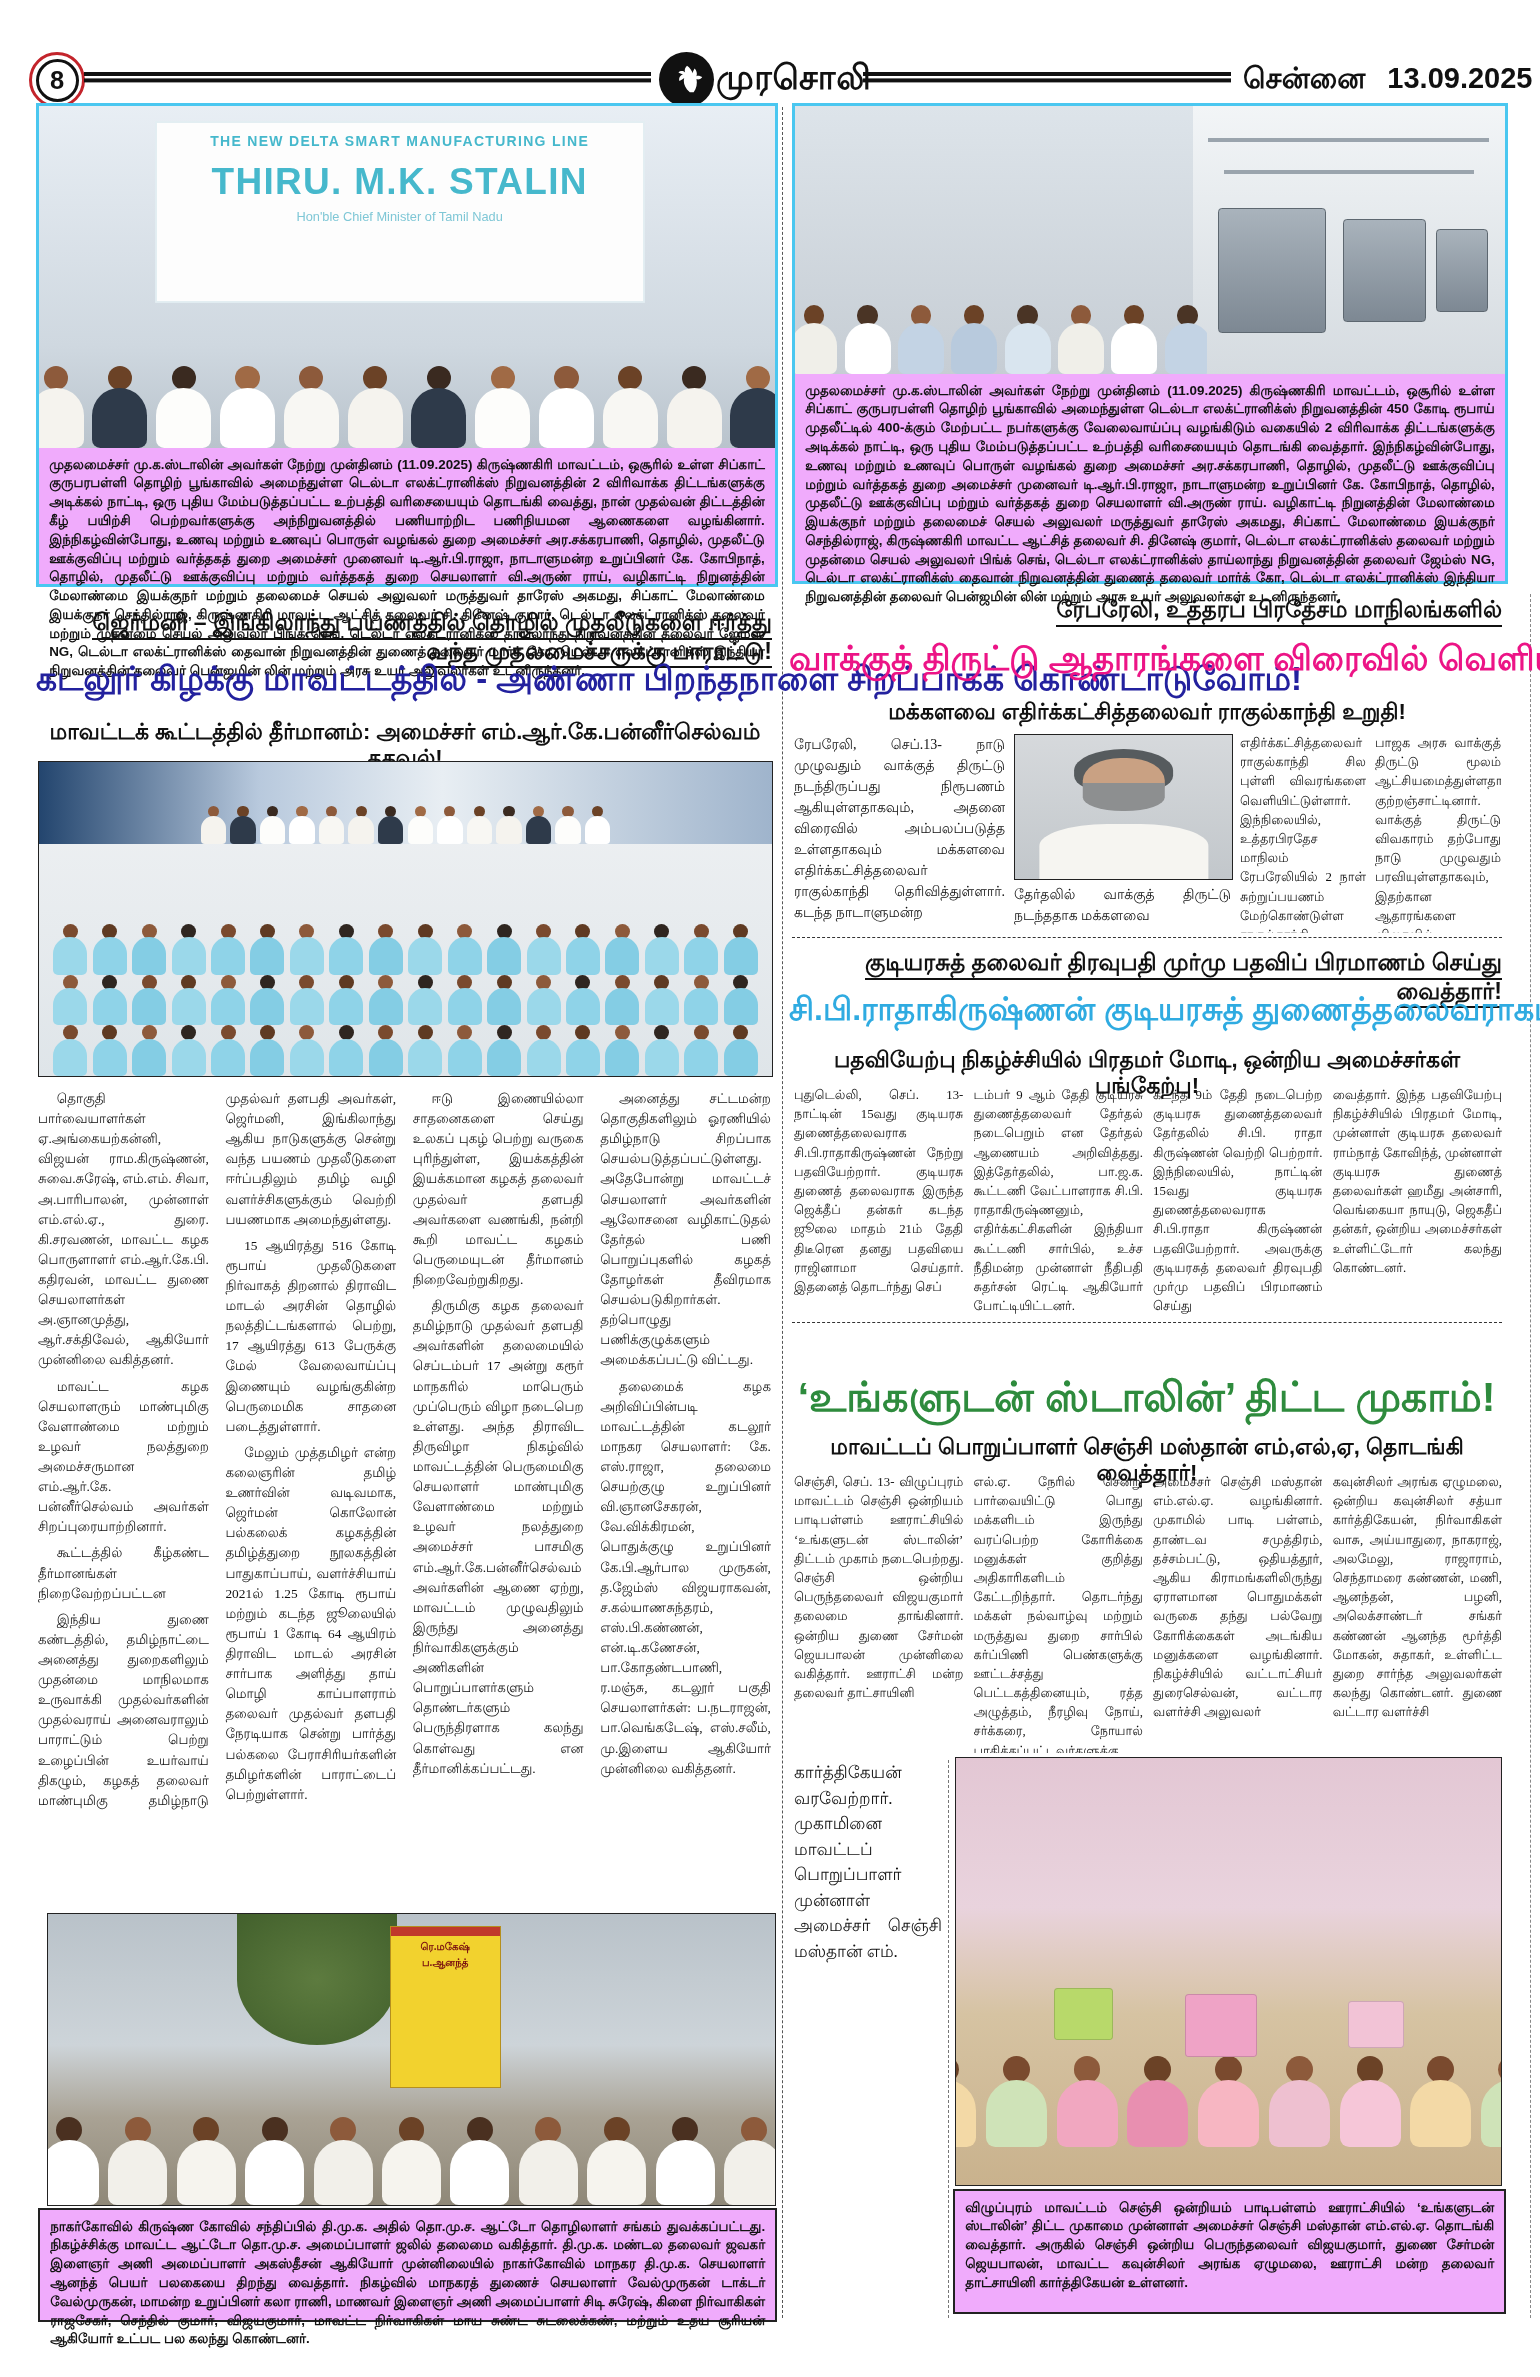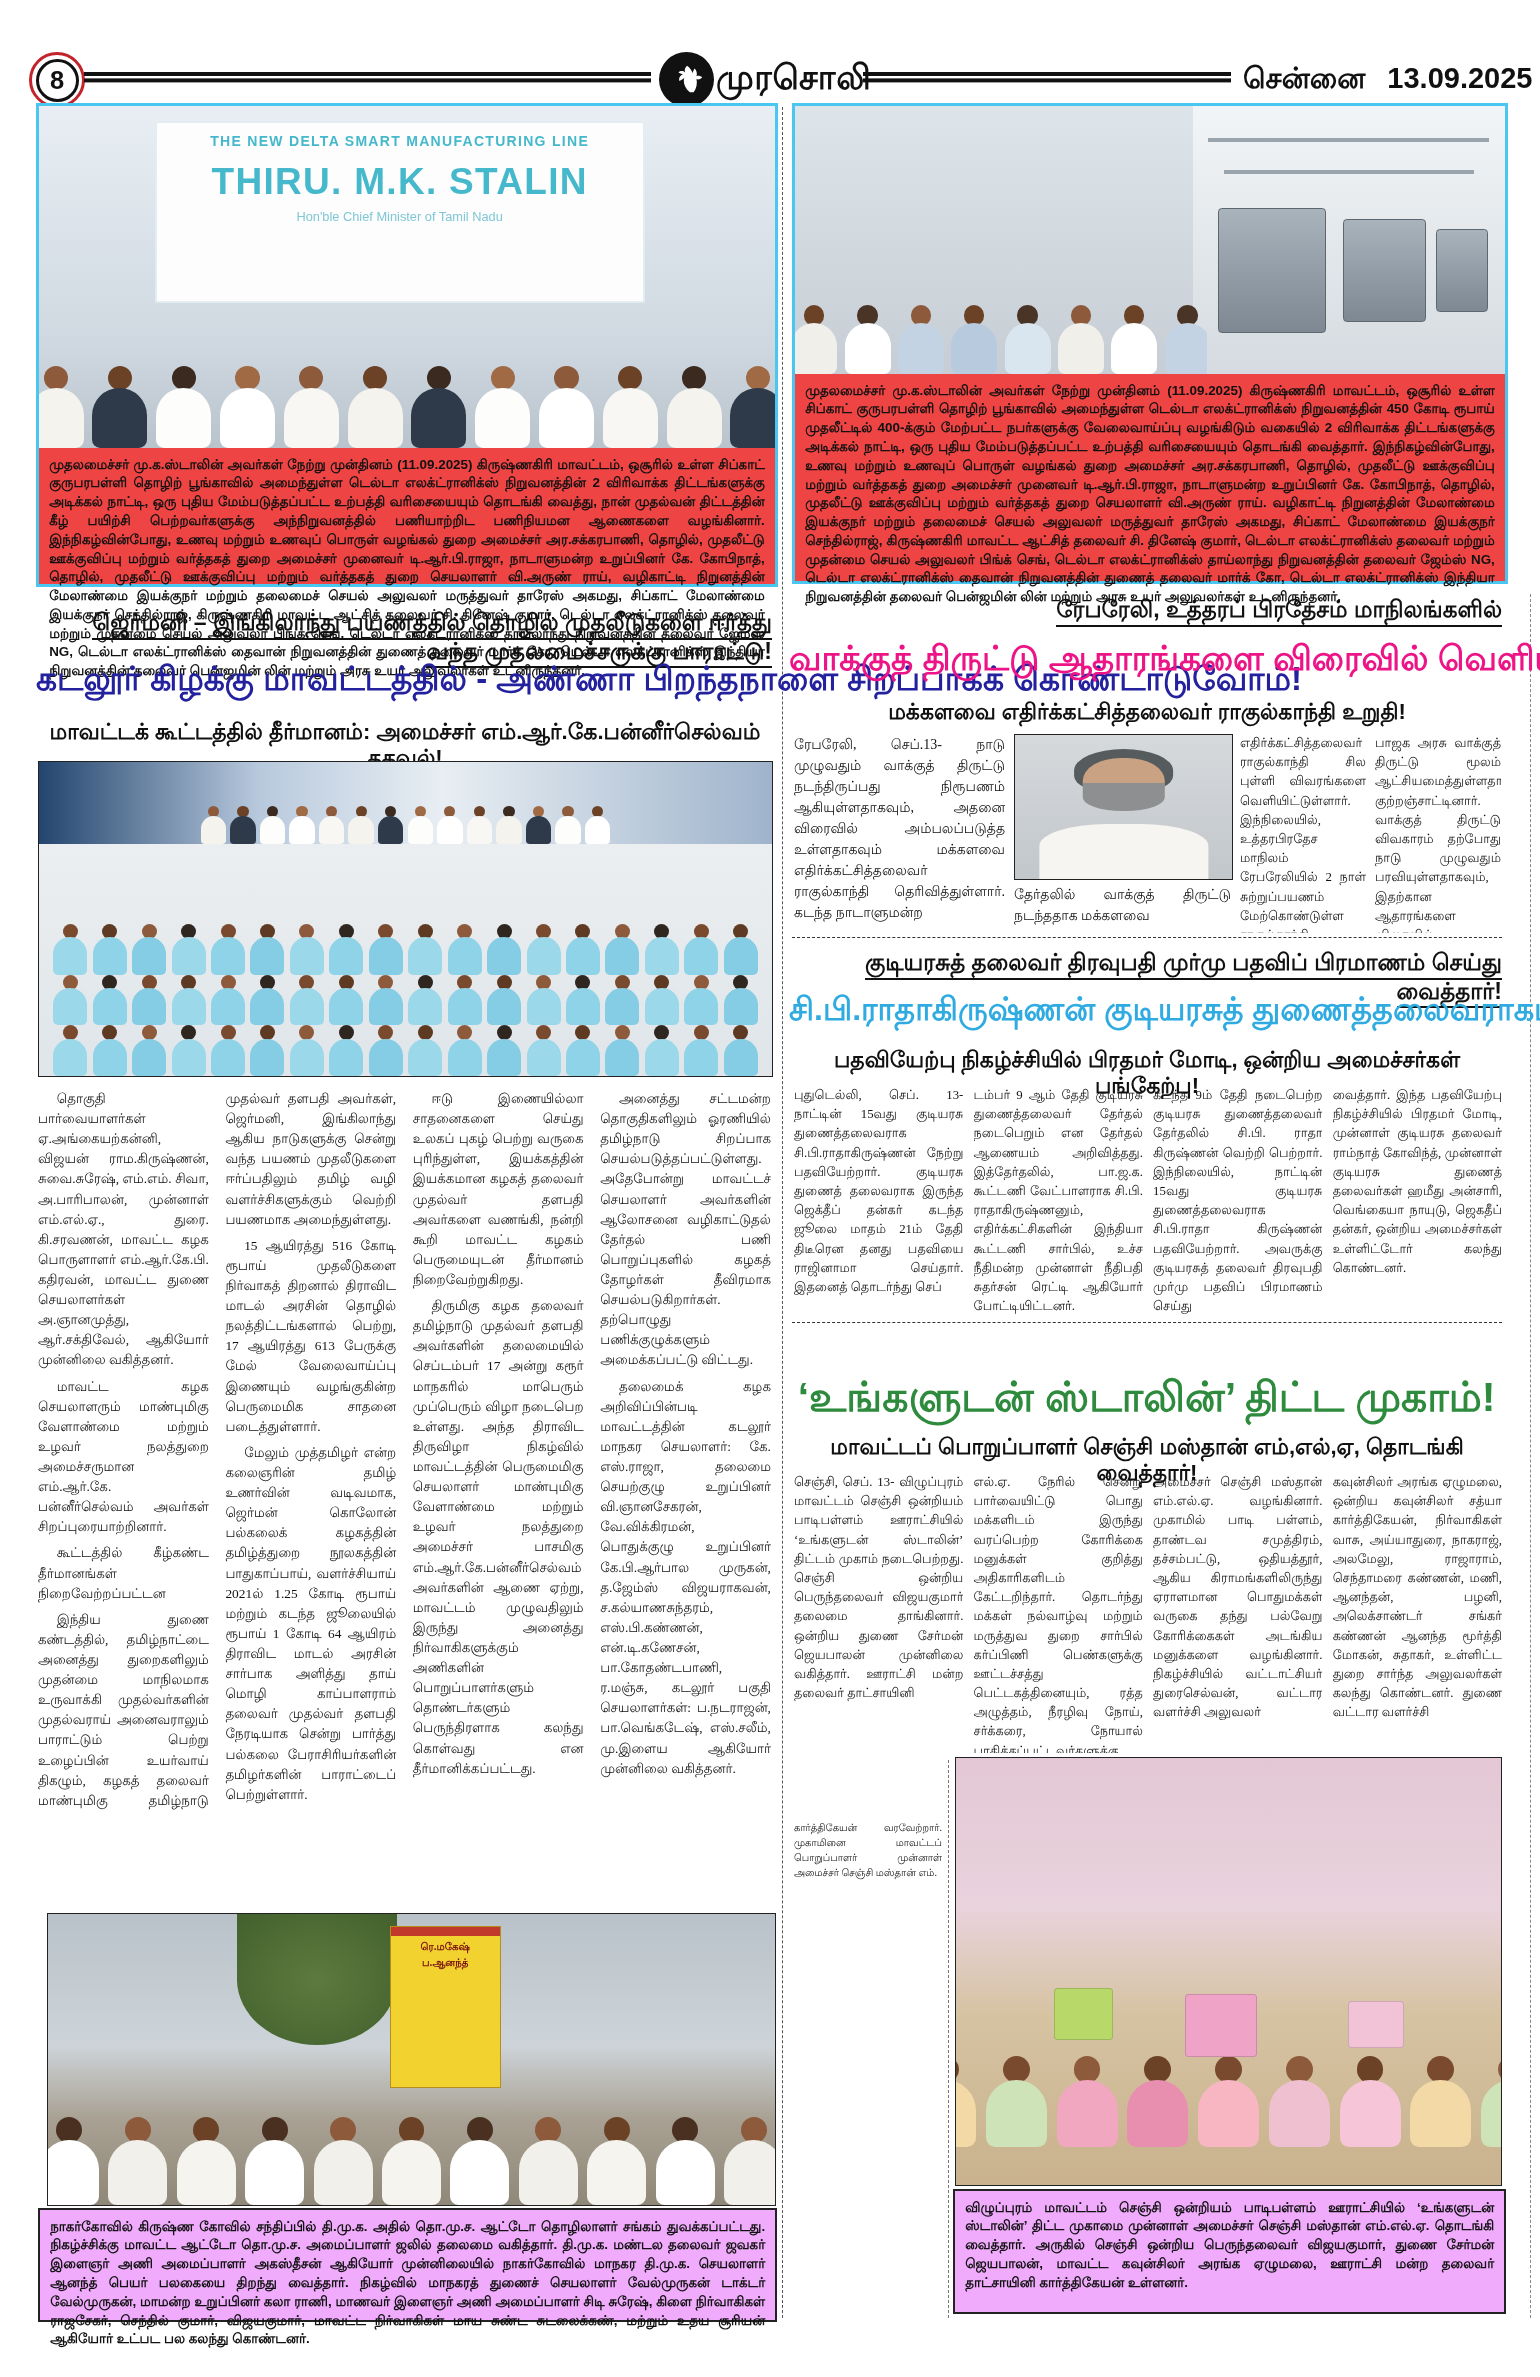--- a/index.html
+++ b/index.html
@@ -15,21 +15,21 @@
   .rule.left{left:84px;top:72px;width:567px;}
   .rule.right{left:863px;top:72px;width:368px;}
   .logo{position:absolute;left:659px;top:52px;width:55px;height:55px;border-radius:50%;
         background:#111;display:flex;align-items:center;justify-content:center;}
   .logo svg{width:38px;height:38px;}
   .masthead{position:absolute;left:716px;top:60px;width:144px;text-align:center;
         font:bold 34px/1 "Liberation Sans",sans-serif;letter-spacing:0.6px;}
   .dateline{position:absolute;left:1243px;top:64px;display:flex;gap:22px;
         font:bold 29px/1 "Liberation Sans",sans-serif;}
   
-  .cyframe{position:absolute;border:3.2px solid var(--frame);background:#ef4444;}
+  .cyframe{position:absolute;border:3.2px solid var(--frame);background:#f0abfc;}
   .photo{position:relative;overflow:hidden;}
   .caption{font:600 13.4px/1.4 "Liberation Sans",sans-serif;text-align:justify;padding:7.7px 10.2px;}
   .kicker{position:absolute;text-align:right;font:bold 23px/1.25 "Liberation Sans",sans-serif;}
   .kicker span{border-bottom:2.6px solid #111;padding-bottom:2.6px;}
   .headline{position:absolute;text-align:center;white-space:nowrap;
             font-family:"Liberation Sans",sans-serif;font-weight:bold;}
   .subhead{position:absolute;text-align:center;font:bold 22px/1.2 "Liberation Sans",sans-serif;}
   .bodytxt{font:13.4px/1.5 "Liberation Serif",serif;text-align:justify;overflow:hidden;}
   .bodytxt p{margin:0 0 0.45em 0;text-indent:1.4em;}
   .vdash{position:absolute;border-left:1.9px dashed #555;}
@@ -613,21 +613,21 @@
   <div class="headline" style="left:789px;top:1374px;width:715px;font-size:41px;color:var(--green);">‘உங்களுடன் ஸ்டாலின்’ திட்ட முகாம்!</div>
   <div class="subhead" style="left:792px;top:1434px;width:710px;text-align:center;">மாவட்டப் பொறுப்பாளர் செஞ்சி மஸ்தான் எம்,எல்,ஏ, தொடங்கி வைத்தார்!</div>
 
   <div class="colgrid" style="left:794px;top:1473px;width:708px;height:280px;grid-template-columns:repeat(4,1fr);gap:10.2px;">
     <div class="bodytxt" style="font-size:12.8px;">செஞ்சி, செப். 13- விழுப்புரம் மாவட்டம் செஞ்சி ஒன்றியம் பாடிபள்ளம் ஊராட்சியில் ‘உங்களுடன் ஸ்டாலின்’ திட்டம் முகாம் நடைபெற்றது. செஞ்சி ஒன்றிய பெருந்தலைவர் விஜயகுமார் தலைமை தாங்கினார். ஒன்றிய துணை சேர்மன் ஜெயபாலன் முன்னிலை வகித்தார். ஊராட்சி மன்ற தலைவர் தாட்சாயினி</div>
     <div class="bodytxt" style="font-size:12.8px;">எல்.ஏ. நேரில் சென்று பார்வையிட்டு பொது மக்களிடம் இருந்து வரப்பெற்ற கோரிக்கை மனுக்கள் குறித்து அதிகாரிகளிடம் கேட்டறிந்தார். தொடர்ந்து மக்கள் நல்வாழ்வு மற்றும் மருத்துவ துறை சார்பில் கர்ப்பிணி பெண்களுக்கு ஊட்டச்சத்து பெட்டகத்தினையும், ரத்த அழுத்தம், நீரழிவு நோய், சர்க்கரை, நோயால் பாதிக்கப்பட்டவர்களுக்கு தேவையான மருந்துகளை</div>
     <div class="bodytxt" style="font-size:12.8px;">அமைச்சர் செஞ்சி மஸ்தான் எம்.எல்.ஏ. வழங்கினார். முகாமில் பாடி பள்ளம், தாண்டவ சமுத்திரம், தச்சம்பட்டு, ஒதியத்தூர், ஆகிய கிராமங்களிலிருந்து ஏராளமான பொதுமக்கள் வருகை தந்து பல்வேறு கோரிக்கைகள் அடங்கிய மனுக்களை வழங்கினார். நிகழ்ச்சியில் வட்டாட்சியர் துரைசெல்வன், வட்டார வளர்ச்சி அலுவலர்</div>
     <div class="bodytxt" style="font-size:12.8px;">கவுன்சிலர் அரங்க ஏழுமலை, ஒன்றிய கவுன்சிலர் சத்யா கார்த்திகேயன், நிர்வாகிகள் வாசு, அய்யாதுரை, நாகராஜ், அலமேலு, ராஜாராம், செந்தாமரை கண்ணன், மணி, ஆனந்தன், பழனி, அலெக்சாண்டர் சங்கர் கண்ணன் ஆனந்த மூர்த்தி மோகன், சுதாகர், உள்ளிட்ட துறை சார்ந்த அலுவலர்கள் கலந்து கொண்டனர். துணை வட்டார வளர்ச்சி</div>
   </div>
 
-  <div class="bodytxt" style="position:absolute;left:794px;top:1820px;width:148px;height:556px;font-size:10px;">கார்த்திகேயன் வரவேற்றார். முகாமினை மாவட்டப் பொறுப்பாளர் முன்னாள் அமைச்சர் செஞ்சி மஸ்தான் எம்.</div>
+  <div class="bodytxt" style="position:absolute;left:794px;top:1760px;width:148px;height:556px;font-size:17px;">கார்த்திகேயன் வரவேற்றார். முகாமினை மாவட்டப் பொறுப்பாளர் முன்னாள் அமைச்சர் செஞ்சி மஸ்தான் எம்.</div>
   <div class="vdash" style="left:948px;top:1760px;height:558px;border-left-color:#777;"></div>
 
   <div class="photo ph-camp" style="position:absolute;left:955px;top:1757px;width:545px;height:427px;border:1.9px solid #222;">
     <div class="crowd" style="left:0;right:0;bottom:38px;height:268px;font-size:61px;">
         <div class="person">
           <div class="p-head" style="background: rgb(107, 66, 38);"></div>
           <div class="p-body" style="background: rgb(243, 217, 166);"></div>
         </div>
         <div class="person">
           <div class="p-head" style="background: rgb(122, 74, 46);"></div>

